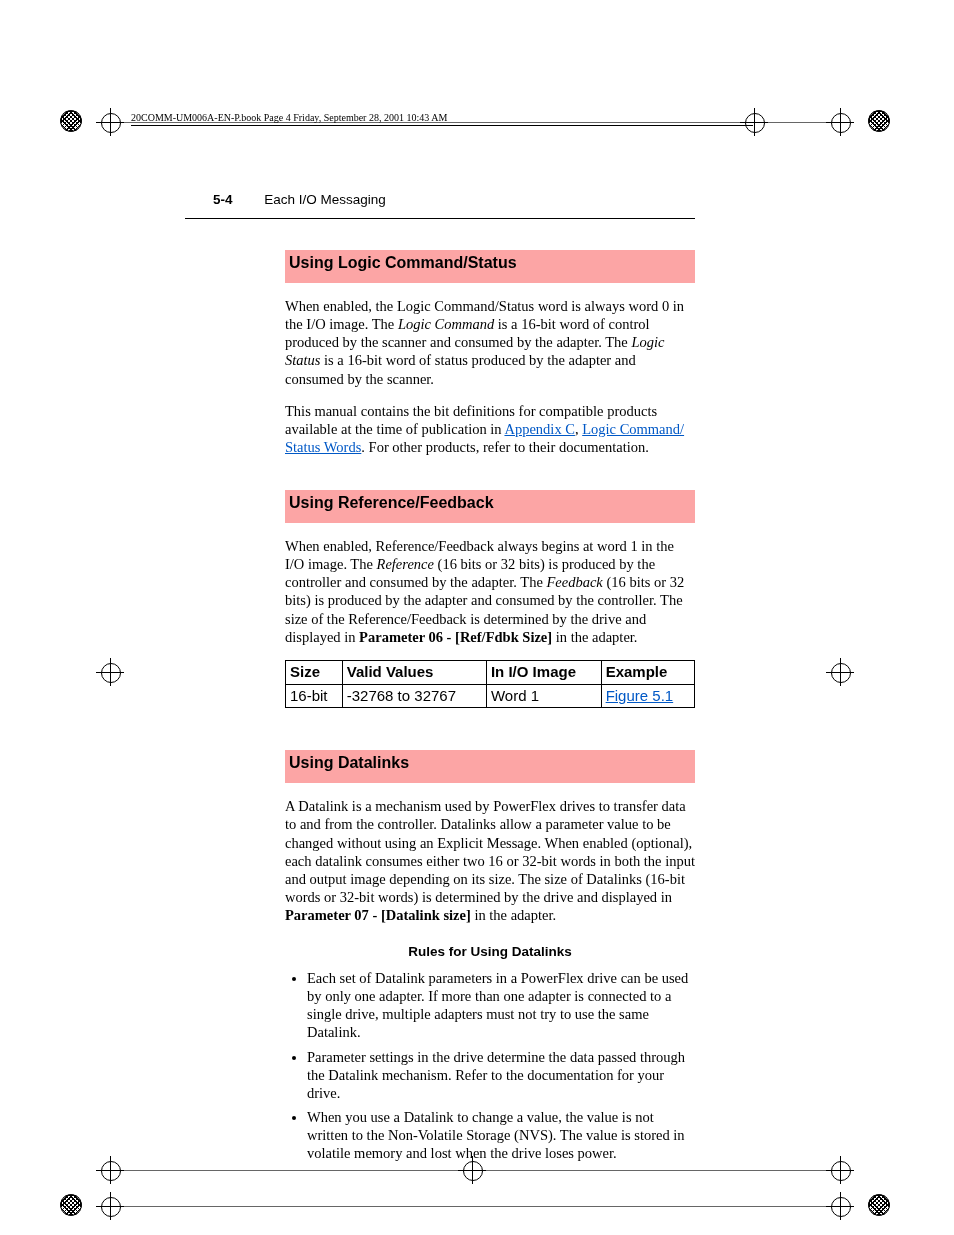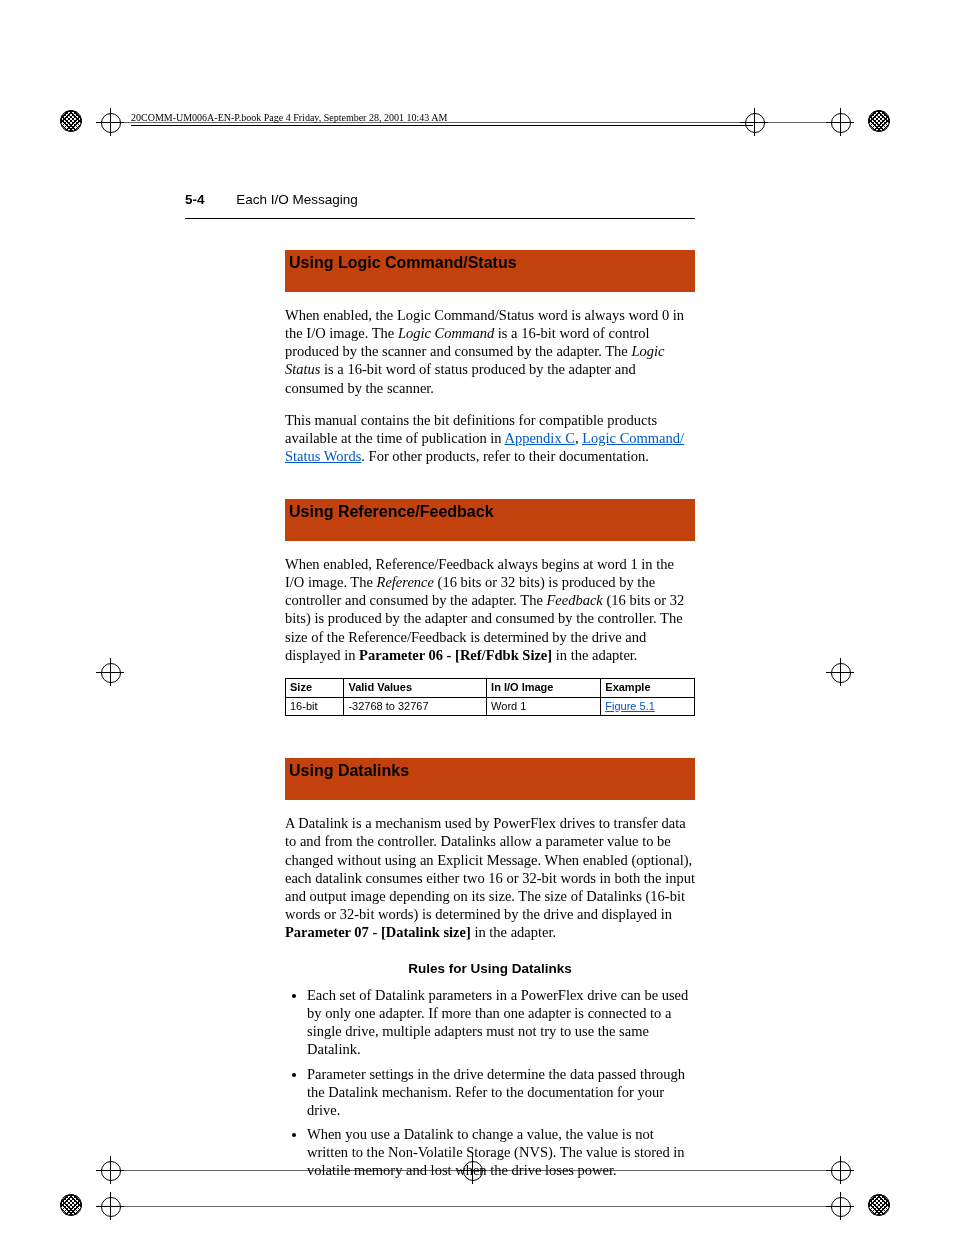--- a/index.html
+++ b/index.html
@@ -36,20 +36,21 @@
     position: absolute;
     top: 192px;
     left: 185px;
     right: 260px;
     font-family: Arial, Helvetica, sans-serif;
     font-size: 13.5px;
   }
   .header .pg {
     font-weight: bold;
     margin-right: 28px;
+    margin-left: 28px;
   }
   .header-rule {
     position: absolute;
     top: 210px;
     left: 185px;
     width: 510px;
     border: none;
     border-top: 1px solid #000;
   }
   .content {
@@ -57,40 +58,40 @@
     top: 250px;
     left: 285px;
     width: 410px;
     font-size: 14.5px;
     line-height: 1.25;
   }
   h2.sect {
     font-family: Arial, Helvetica, sans-serif;
     font-weight: bold;
     font-size: 16px;
-    background: #c2410c;
+    background: #fca5a5;
     margin: 0 0 14px 0;
-    padding: 3px 4px 19px 4px;
+    padding: 3px 4px 10px 4px;
   }
   .para {
     margin: 0 0 14px 0;
     text-align: left;
   }
   .para b { font-weight: bold; }
   em { font-style: italic; }
   a.lnk {
     color: #0058c6;
   }
   .gap-sm { height: 6px; }
   .gap-md { height: 20px; }
   table.data {
     border-collapse: collapse;
     width: 100%;
     font-family: Arial, Helvetica, sans-serif;
-    font-size: 11px;
+    font-size: 15px;
     margin-bottom: 22px;
   }
   table.data th, table.data td {
     border: 1px solid #000;
     padding: 2px 4px;
     text-align: left;
     vertical-align: top;
   }
   table.data th {
     font-weight: bold;

